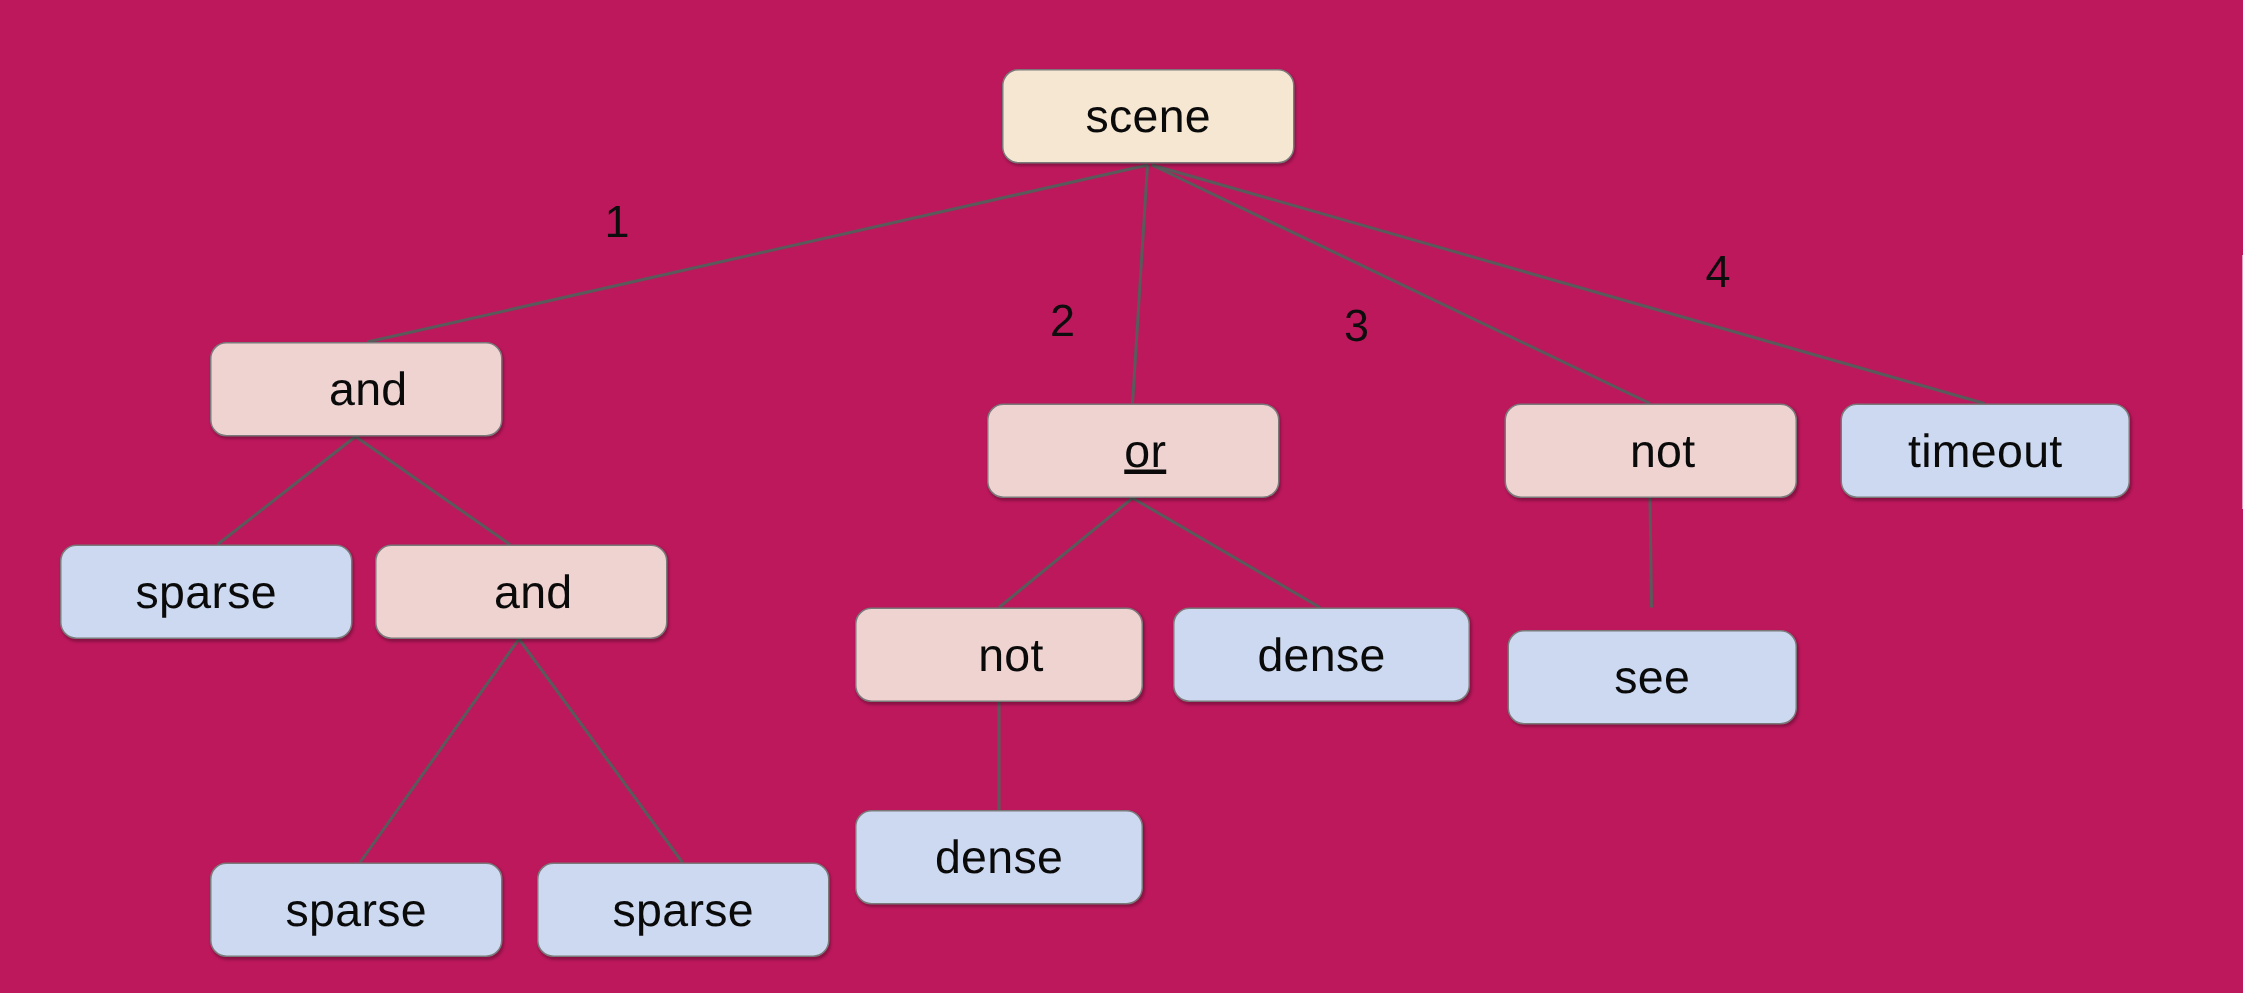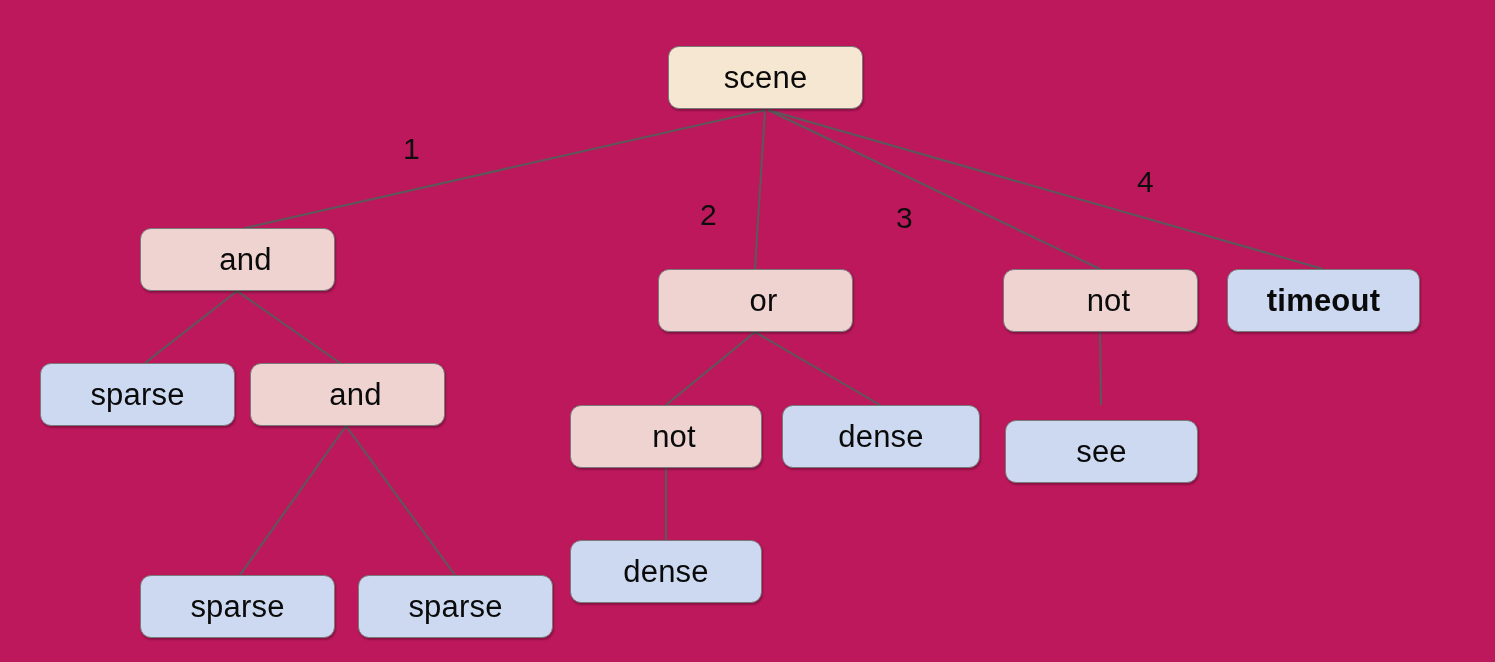--- a/index.html
+++ b/index.html
@@ -65,23 +65,23 @@
       <line x1="346" y1="426" x2="240" y2="575" stroke="#5a5a5a" stroke-width="2"></line>
       <line x1="346" y1="426" x2="455" y2="575" stroke="#5a5a5a" stroke-width="2"></line>
       <line x1="755" y1="332" x2="666" y2="405" stroke="#5a5a5a" stroke-width="2"></line>
       <line x1="755" y1="332" x2="880" y2="405" stroke="#5a5a5a" stroke-width="2"></line>
       <line x1="666" y1="468" x2="666" y2="540" stroke="#5a5a5a" stroke-width="2"></line>
       <line x1="1100" y1="332" x2="1101" y2="405" stroke="#5a5a5a" stroke-width="2"></line>
     </svg>
   <div id="node-layer">
       <div class="node root" style="left: 668px; top: 46px; width: 195px; height: 63px;">scene</div>
       <div class="node op" style="left: 140px; top: 228px; width: 195px; height: 63px;">and</div>
-      <div class="node op" style="left: 658px; top: 269px; width: 195px; height: 63px;">or</div>
+      <div class="node op" style="left: 658px; top: 269px; width: 195px; height: 63px; text-decoration: underline;">or</div>
       <div class="node op" style="left: 1003px; top: 269px; width: 195px; height: 63px;">not</div>
-      <div class="node leaf" style="left: 1227px; top: 269px; width: 193px; height: 63px; font-weight: bold;">timeout</div>
+      <div class="node leaf" style="left: 1227px; top: 269px; width: 193px; height: 63px;">timeout</div>
       <div class="node leaf" style="left: 40px; top: 363px; width: 195px; height: 63px;">sparse</div>
       <div class="node op" style="left: 250px; top: 363px; width: 195px; height: 63px;">and</div>
       <div class="node op" style="left: 570px; top: 405px; width: 192px; height: 63px;">not</div>
       <div class="node leaf" style="left: 782px; top: 405px; width: 198px; height: 63px;">dense</div>
       <div class="node leaf" style="left: 1005px; top: 420px; width: 193px; height: 63px;">see</div>
       <div class="node leaf" style="left: 570px; top: 540px; width: 192px; height: 63px;">dense</div>
       <div class="node leaf" style="left: 140px; top: 575px; width: 195px; height: 63px;">sparse</div>
       <div class="node leaf" style="left: 358px; top: 575px; width: 195px; height: 63px;">sparse</div>
     </div>
   <div id="label-layer">

